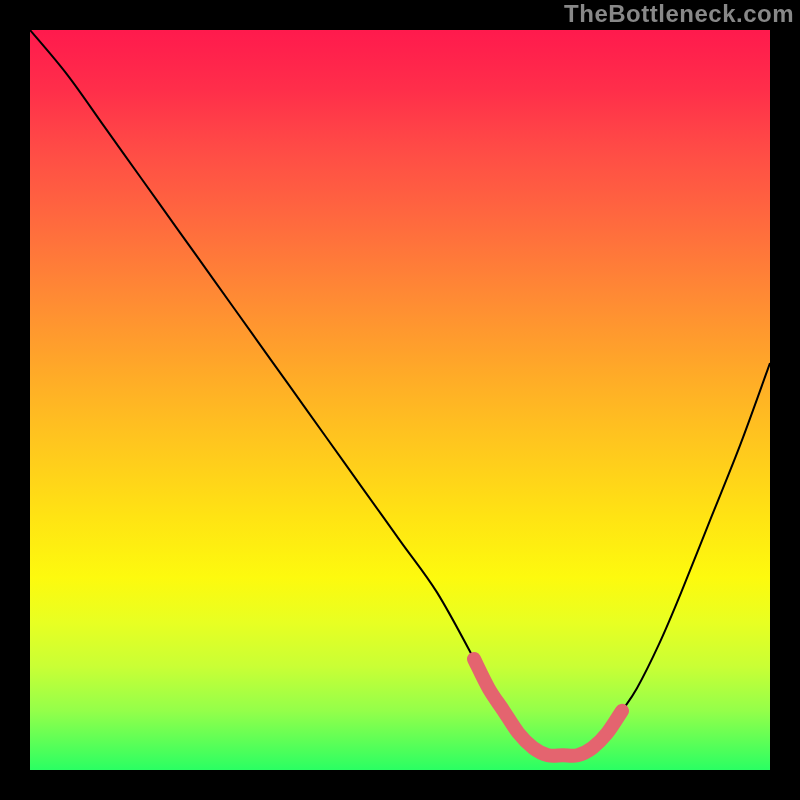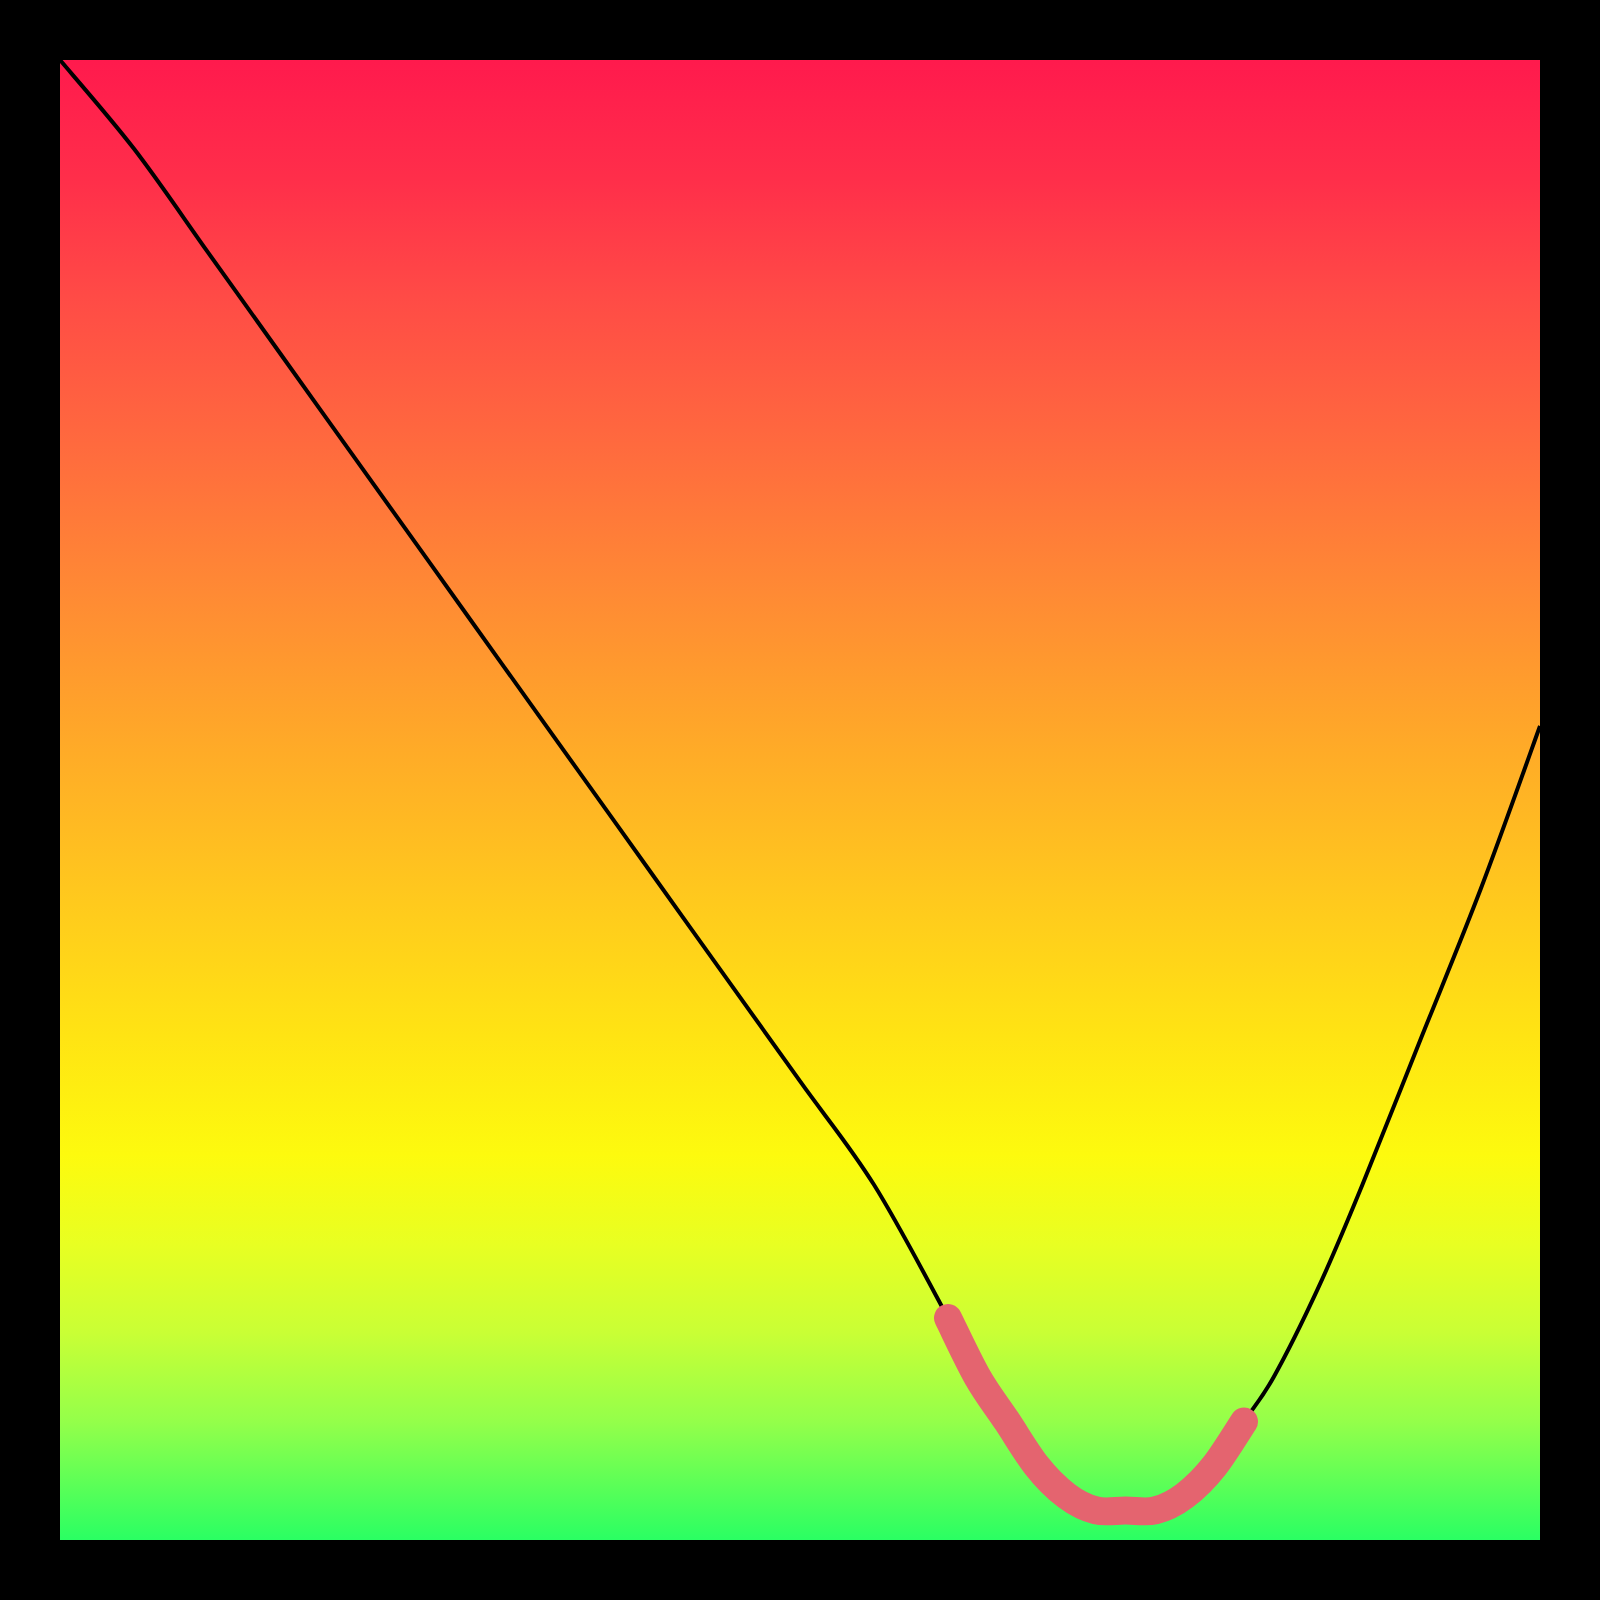--- a/index.html
+++ b/index.html
@@ -64,20 +64,21 @@
     stroke: #e4646f;
     stroke-width: 14;
     stroke-linecap: round;
   }
 </style>
 </head>
 <body>
 
 <div class="frame">
 
+  <div class="watermark">TheBottleneck.com</div>
 
   <div class="plot">
     <svg class="curve" viewBox="0 0 740 740" preserveAspectRatio="none">
       <path class="main" d="M 0.0 0.0 C 6.2 7.4, 24.7 28.4, 37.0 44.4 C 49.3 60.4, 61.7 78.9, 74.0 96.2 C 86.3 113.5, 98.7 130.7, 111.0 148.0 C 123.3 165.3, 135.7 182.5, 148.0 199.8 C 160.3 217.1, 172.7 234.3, 185.0 251.6 C 197.3 268.9, 209.7 286.1, 222.0 303.4 C 234.3 320.7, 246.7 337.9, 259.0 355.2 C 271.3 372.5, 283.7 389.7, 296.0 407.0 C 308.3 424.3, 320.7 441.5, 333.0 458.8 C 345.3 476.1, 357.7 493.3, 370.0 510.6 C 382.3 527.9, 394.7 542.7, 407.0 562.4 C 419.3 582.1, 435.4 613.0, 444.0 629.0 C 452.6 645.0, 453.9 650.0, 458.8 658.6 C 463.7 667.2, 468.7 673.4, 473.6 680.8 C 478.5 688.2, 483.5 696.8, 488.4 703.0 C 493.3 709.2, 498.3 714.1, 503.2 717.8 C 508.1 721.5, 513.1 724.0, 518.0 725.2 C 522.9 726.4, 527.9 725.2, 532.8 725.2 C 537.7 725.2, 542.7 726.4, 547.6 725.2 C 552.5 724.0, 557.5 721.5, 562.4 717.8 C 567.3 714.1, 572.3 709.2, 577.2 703.0 C 582.1 696.8, 587.1 688.2, 592.0 680.8 C 596.9 673.4, 600.6 669.7, 606.8 658.6 C 613.0 647.5, 621.6 630.2, 629.0 614.2 C 636.4 598.2, 642.6 583.4, 651.2 562.4 C 659.8 541.4, 670.9 513.1, 680.8 488.4 C 690.7 463.7, 700.5 440.3, 710.4 414.4 C 720.3 388.5, 735.1 346.6, 740.0 333.0"></path>
       <path class="pink" d="M 444.0 629.0 C 446.5 633.9, 453.9 650.0, 458.8 658.6 C 463.7 667.2, 468.7 673.4, 473.6 680.8 C 478.5 688.2, 483.5 696.8, 488.4 703.0 C 493.3 709.2, 498.3 714.1, 503.2 717.8 C 508.1 721.5, 513.1 724.0, 518.0 725.2 C 522.9 726.4, 527.9 725.2, 532.8 725.2 C 537.7 725.2, 542.7 726.4, 547.6 725.2 C 552.5 724.0, 557.5 721.5, 562.4 717.8 C 567.3 714.1, 572.3 709.2, 577.2 703.0 C 582.1 696.8, 589.5 684.5, 592.0 680.8"></path>
     </svg>
   </div>
 
 </div>
 

